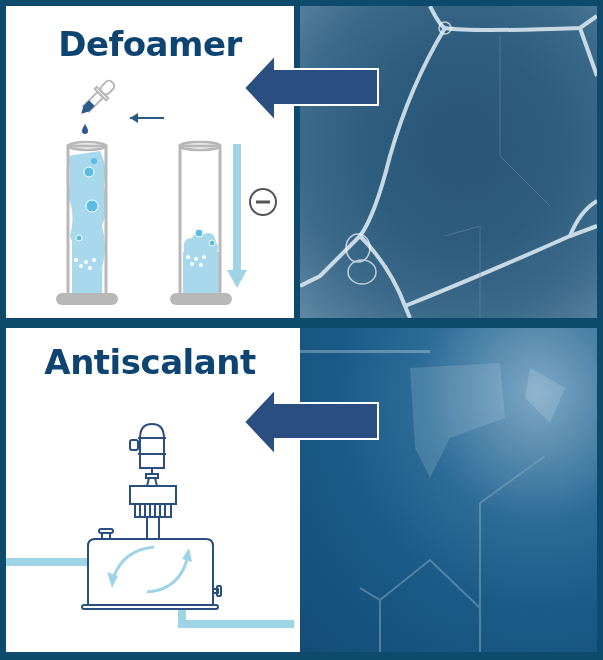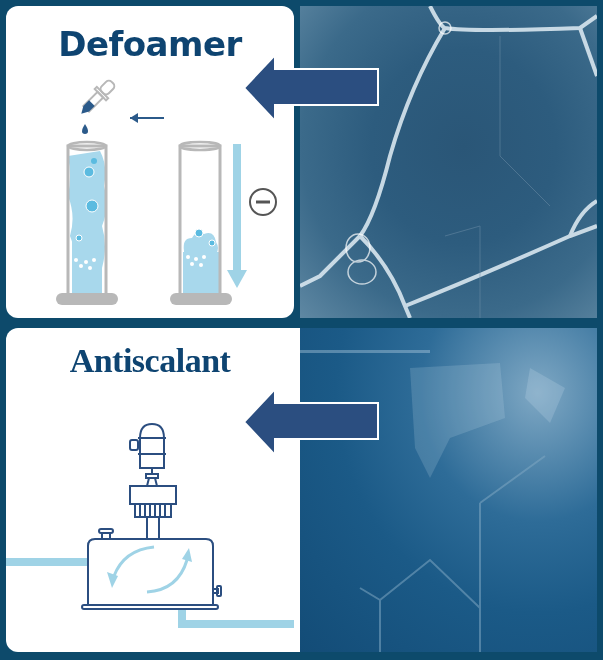--- a/index.html
+++ b/index.html
@@ -1,17 +1,17 @@
 <!DOCTYPE html>
 <html><head>
 <meta charset="utf-8">
 <style>
   html, body { margin: 0; padding: 0; }
   body { width: 603px; height: 660px; background: #0d4a6b; position: relative; overflow: hidden; font-family: "DejaVu Sans", sans-serif; }
-  .panel { position: absolute; border-radius: 12px; }
+  .panel { position: absolute; }
   .white { background: #ffffff; }
   .title { position: absolute; font-weight: bold; color: #0e4471; font-size: 34px; letter-spacing: -0.5px; text-align: center; }
   .photo { position: absolute; overflow: hidden; }
   .foam { background: radial-gradient(ellipse at 55% 45%, #2a5677 0%, #2d5c7e 40%, #3b6a8a 70%, #5f88a3 100%); }
   .scale { background: radial-gradient(ellipse at 80% 20%, #7fa8c4 0%, #2e6c98 35%, #1b5a87 60%, #134c77 100%); }
   .arrow { position: absolute; }
 </style>
 </head>
 <body>
 
@@ -95,21 +95,21 @@
       <ellipse cx="62" cy="266" rx="14" ry="12"></ellipse>
       <circle cx="145" cy="22" r="6"></circle>
     </g>
     <g fill="none" stroke="#6f8fa8" stroke-width="1" opacity="0.5">
       <path d="M200 30 L200 150 L250 200"></path>
       <path d="M145 230 L180 220 L180 312"></path>
     </g>
   </svg>
 </div>
 
-<div class="panel white" style="left:6px;top:328px;width:336px;height:324px;font-family:Liberation Serif, serif;">
+<div class="panel white" style="left:6px;top:328px;width:336px;height:324px;">
   <div class="title" style="left:0;top:14px;width:288px;">Antiscalant</div>
 
   <svg width="288" height="324" viewBox="0 0 288 324" style="position:absolute;left:0;top:0;">
 
     <rect x="-6" y="230" width="88" height="8" fill="#9fd3e6"></rect>
 
     <path d="M176 280 L176 296 L290 296" fill="none" stroke="#9fd3e6" stroke-width="8"></path>
     <g fill="none" stroke="#2b4e80" stroke-width="2">
 
       <path d="M134 110 Q134 96 146 96 Q158 96 158 110 L158 140 L134 140 Z"></path>

